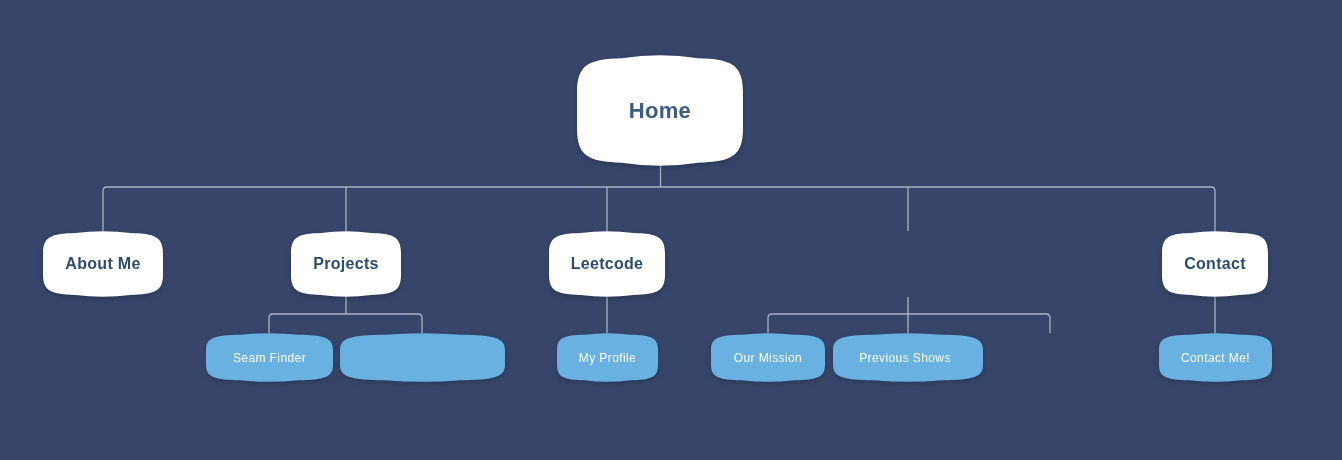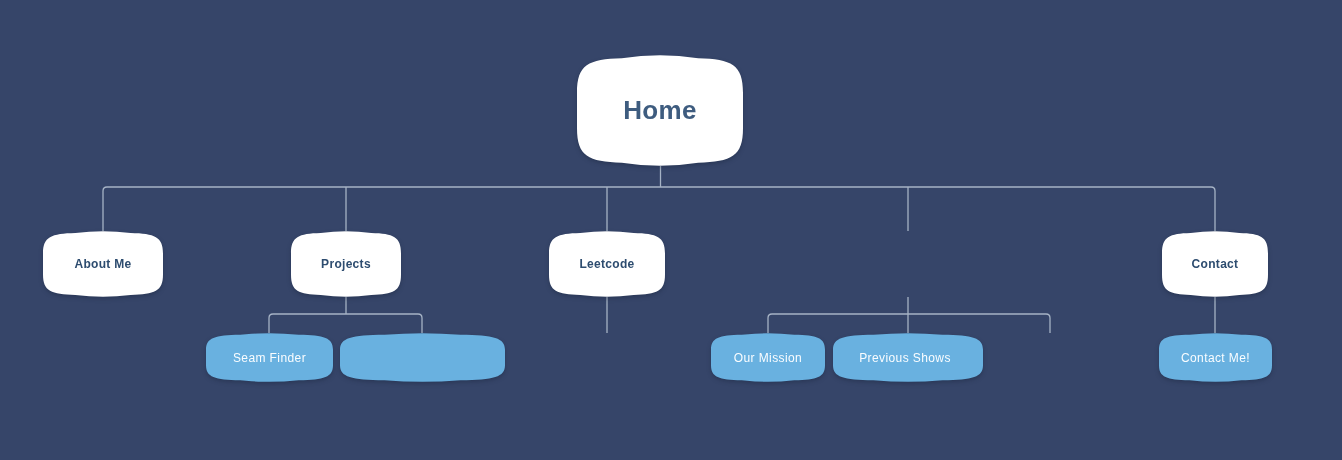--- a/index.html
+++ b/index.html
@@ -43,26 +43,26 @@
   .node.white .node-shape path { fill: var(--node-white, #ffffff); }
   .node.blue  .node-shape path { fill: var(--node-blue, #69b1e0); }
   .node .label {
     position: relative;
     z-index: 2;
     white-space: nowrap;
     text-align: center;
     letter-spacing: 0.3px;
   }
   .node.lvl1 .label {
-    font-size: 26px;
+    font-size: 22px;
     font-weight: bold;
     color: var(--text-root, #3e5c7f);
   }
   .node.lvl2 .label {
-    font-size: 12px;
+    font-size: 16px;
     font-weight: bold;
     color: var(--text-level2, #2d4c6f);
   }
   .node.lvl3 .label {
     font-size: 12px;
     font-weight: normal;
     color: var(--text-level3, #fafdff);
     letter-spacing: 0.4px;
   }
 </style>
@@ -128,20 +128,26 @@
       <svg class="node-shape">
         <path d="M0 16.66 C0 4.800000000000001 8.5725 2.0999999999999996 34.29 1.6500000000000001 Q63.5 -1.35 92.71000000000001 1.6500000000000001 C118.4275 2.0999999999999996 127 4.800000000000001 127 16.66 L127 32.34 C127 44.2 118.4275 46.9 92.71000000000001 47.35 Q63.5 50.35 34.29 47.35 C8.5725 46.9 0 44.2 0 32.34 Z"></path>
       </svg>
     <span class="label">Seam Finder</span>
   </div>
   <div class="node blue lvl3" style="left:340px;top:333px;width:165px;height:49px">
       <svg class="node-shape">
         <path d="M0 16.66 C0 4.800000000000001 11.137500000000001 2.0999999999999996 44.550000000000004 1.6500000000000001 Q82.5 -1.35 120.44999999999999 1.6500000000000001 C153.8625 2.0999999999999996 165 4.800000000000001 165 16.66 L165 32.34 C165 44.2 153.8625 46.9 120.44999999999999 47.35 Q82.5 50.35 44.550000000000004 47.35 C11.137500000000001 46.9 0 44.2 0 32.34 Z"></path>
       </svg>
   </div>
+  <div class="node blue lvl3" style="left:557px;top:333px;width:101px;height:49px">
+      <svg class="node-shape">
+        <path d="M0 16.66 C0 4.800000000000001 6.817500000000001 2.0999999999999996 27.270000000000003 1.6500000000000001 Q50.5 -1.35 73.72999999999999 1.6500000000000001 C94.1825 2.0999999999999996 101 4.800000000000001 101 16.66 L101 32.34 C101 44.2 94.1825 46.9 73.72999999999999 47.35 Q50.5 50.35 27.270000000000003 47.35 C6.817500000000001 46.9 0 44.2 0 32.34 Z"></path>
+      </svg>
+    <span class="label">My Profile</span>
+  </div>
   <div class="node blue lvl3" style="left:711px;top:333px;width:114px;height:49px">
       <svg class="node-shape">
         <path d="M0 16.66 C0 4.800000000000001 7.695 2.0999999999999996 30.78 1.6500000000000001 Q57 -1.35 83.22 1.6500000000000001 C106.305 2.0999999999999996 114 4.800000000000001 114 16.66 L114 32.34 C114 44.2 106.305 46.9 83.22 47.35 Q57 50.35 30.78 47.35 C7.695 46.9 0 44.2 0 32.34 Z"></path>
       </svg>
     <span class="label">Our Mission</span>
   </div>
   <div class="node blue lvl3" style="left:833px;top:333px;width:144px;height:49px">
       <svg class="node-shape">
         <path d="M0 16.66 C0 4.800000000000001 10.125 2.0999999999999996 40.5 1.6500000000000001 Q75 -1.35 109.5 1.6500000000000001 C139.875 2.0999999999999996 150 4.800000000000001 150 16.66 L150 32.34 C150 44.2 139.875 46.9 109.5 47.35 Q75 50.35 40.5 47.35 C10.125 46.9 0 44.2 0 32.34 Z"></path>
       </svg>

